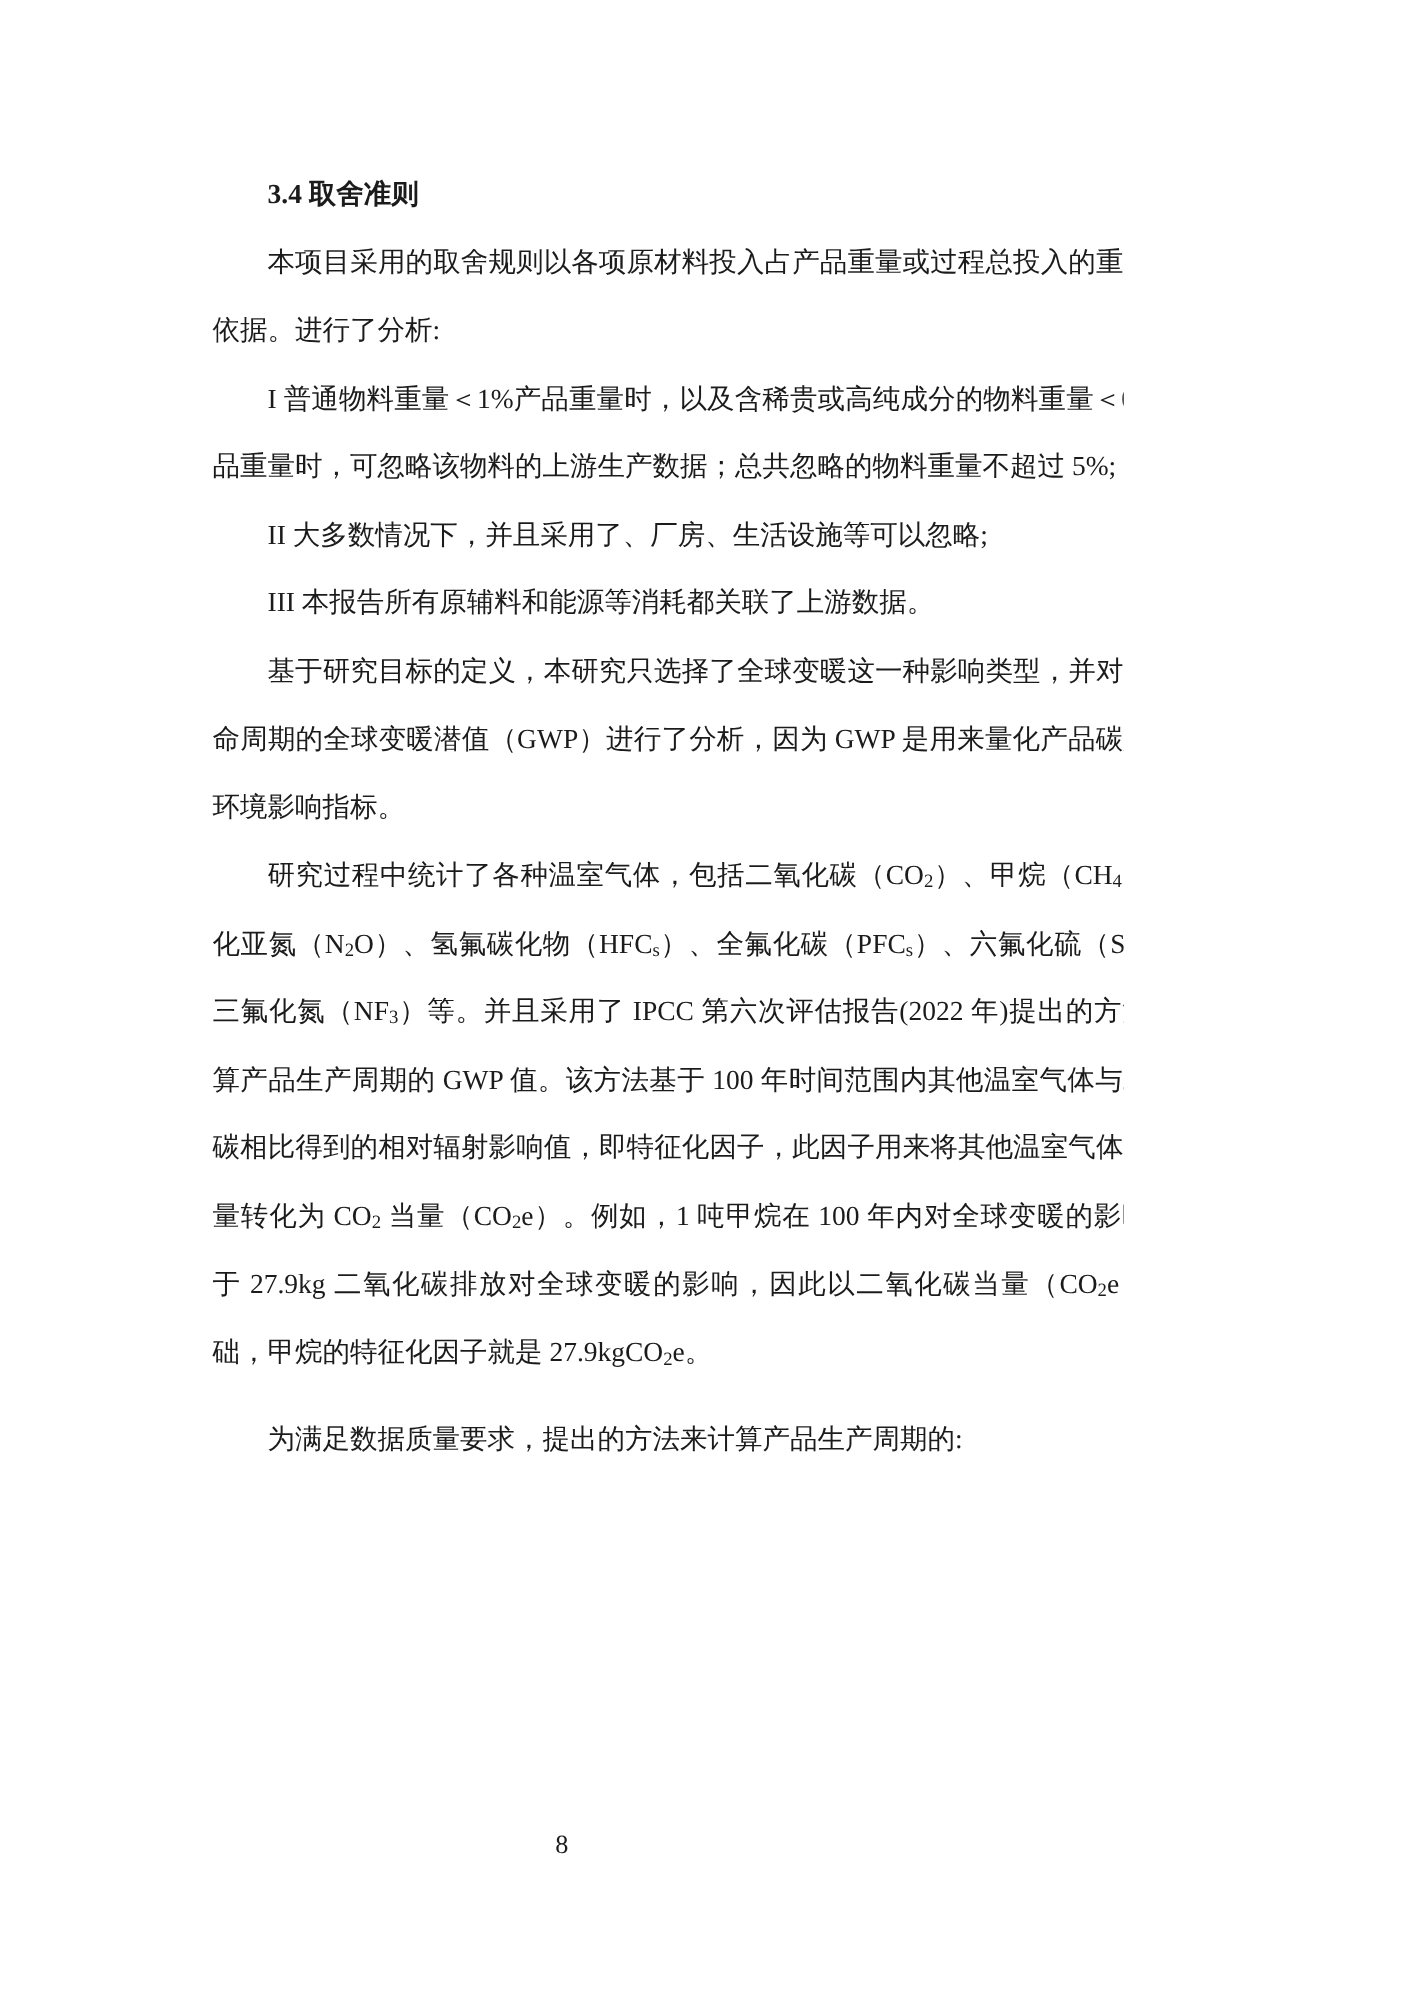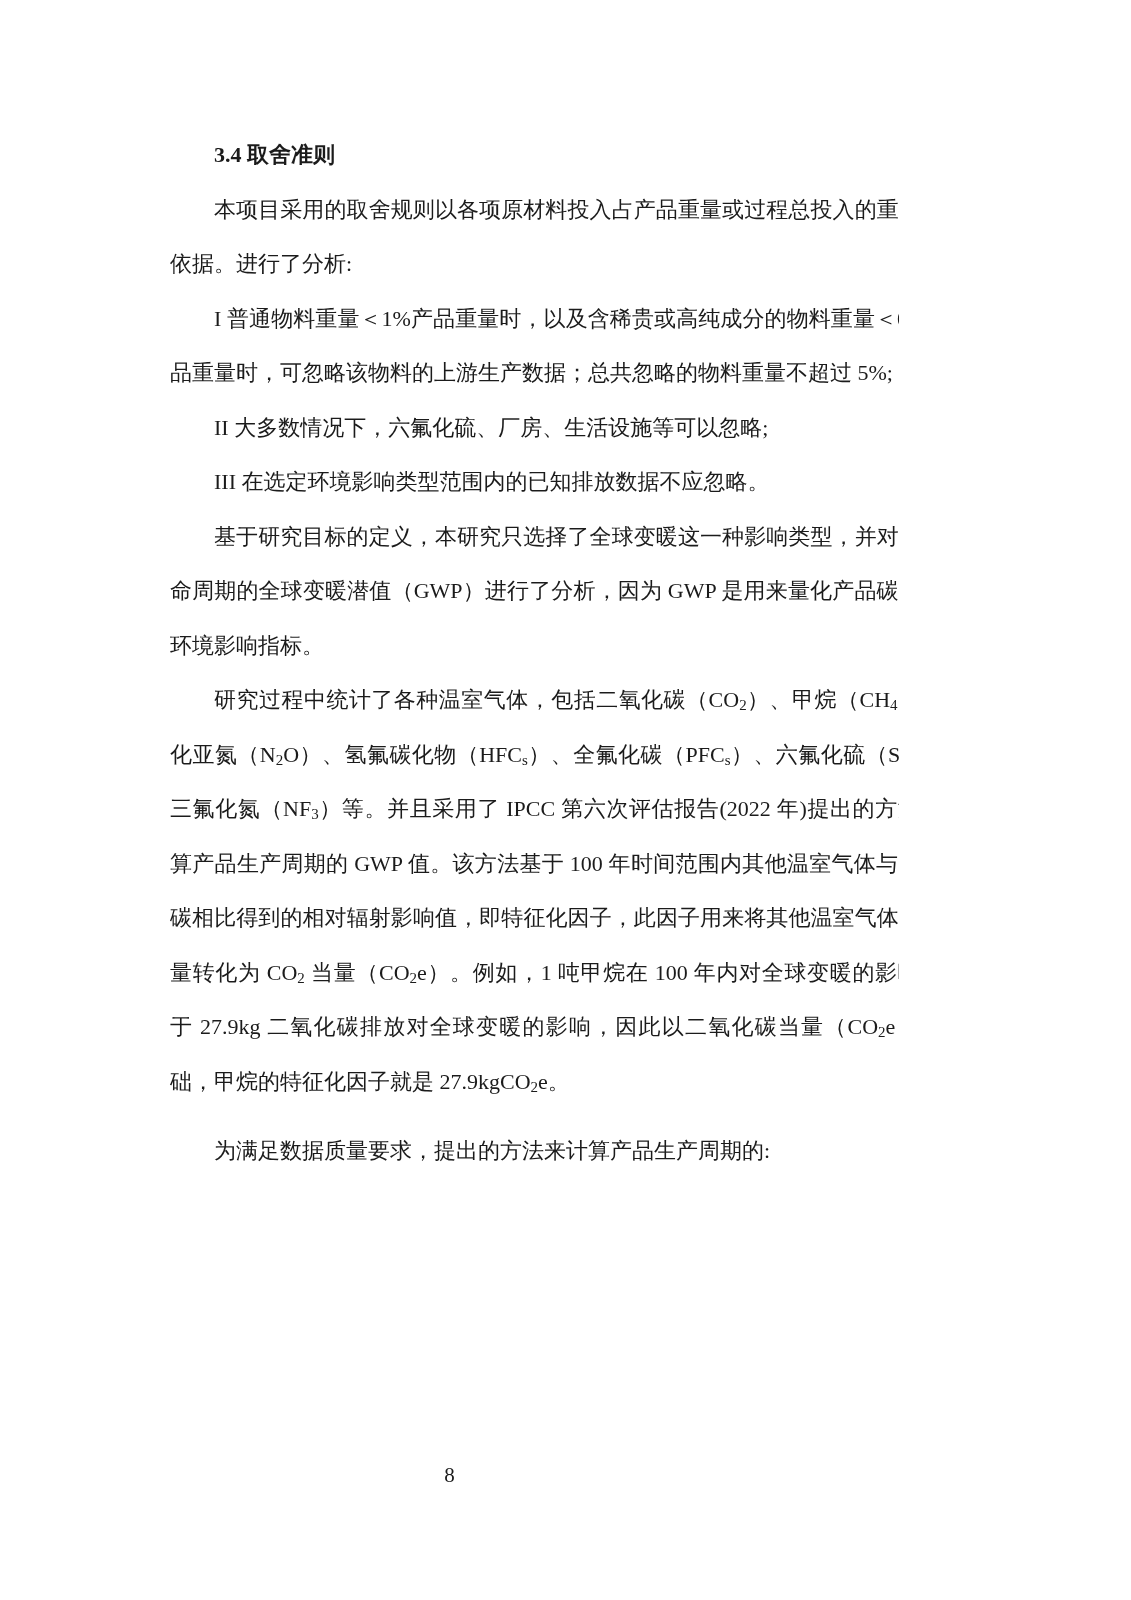--- a/index.html
+++ b/index.html
@@ -60,20 +60,20 @@
   }
 </style>
 </head>
 <body>
 
 <div class="page">
   <div class="content">
       <h2 class="heading"><span>3.4 取舍准则</span></h2>
       <p class="para"><span>本项目采用的取舍规则以各项原材料投入占产品重量或过程总投入的重量比为依据。进行了分析:</span></p>
       <p class="para"><span>I 普通物料重量＜1%产品重量时，以及含稀贵或高纯成分的物料重量＜0.1%产品重量时，可忽略该物料的上游生产数据；总共忽略的物料重量不超过 5%;</span></p>
-      <p class="para"><span>II 大多数情况下，六氟化硫、厂房、生活设施等可以忽略;</span></p>
-      <p class="para"><span>III 在选定环境影响类型范围内的已知排放数据不应忽略。</span></p>
+      <p class="para"><span>II 大多数情况下，并且采用了、厂房、生活设施等可以忽略;</span></p>
+      <p class="para"><span>III 本报告所有原辅料和能源等消耗都关联了上游数据。</span></p>
       <p class="para"><span>基于研究目标的定义，本研究只选择了全球变暖这一种影响类型，并对产品生命周期的全球变暖潜值（GWP）进行了分析，因为 GWP 是用来量化产品碳足迹的环境影响指标。</span></p>
       <p class="para"><span>研究过程中统计了各种温室气体，包括二氧化碳（CO</span><sub>2</sub><span>）、甲烷（CH</span><sub>4</sub><span>）、氧化亚氮（N</span><sub>2</sub><span>O）、氢氟碳化物（HFC</span><sub>s</sub><span>）、全氟化碳（PFC</span><sub>s</sub><span>）、六氟化硫（SF</span><sub>6</sub><span>）和三氟化氮（NF</span><sub>3</sub><span>）等。并且采用了 </span><span class="bold">IPCC 第六次评估报告(2022 年)</span><span>提出的方法来计算产品生产周期的 GWP 值。该方法基于 </span><span class="bold">100 年时间范围内其他温室气体与二氧化碳相比得到的相对辐射影响值</span><span>，即特征化因子，此因子用来将其他温室气体的排放量转化为 CO</span><sub>2</sub><span> 当量（CO</span><sub>2</sub><span>e）。例如，1 吨甲烷在 100 年内对全球变暖的影响相当于 27.9kg 二氧化碳排放对全球变暖的影响，因此以二氧化碳当量（CO</span><sub>2</sub><span>e）为基础，甲烷的特征化因子就是 27.9kgCO</span><sub>2</sub><span>e。</span></p>
       <p class="para extra-top"><span>为满足数据质量要求，提出的方法来计算产品生产周期的:</span></p>
     </div>
   <div class="page-number">8</div>
 </div>
 
 </body></html>

